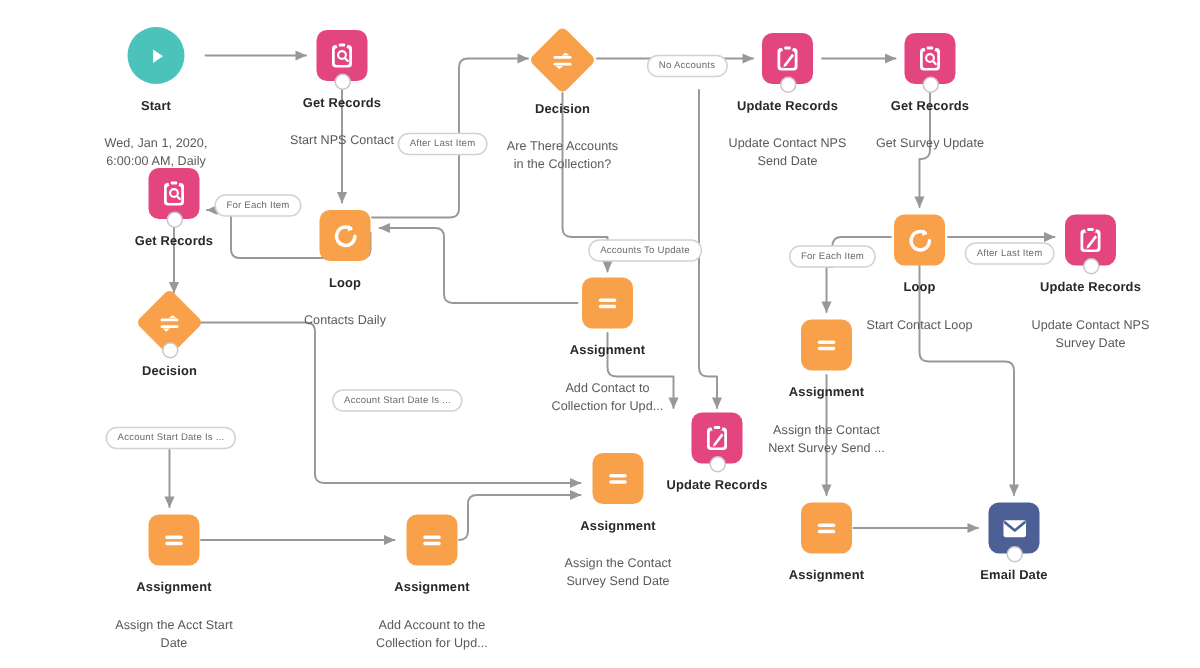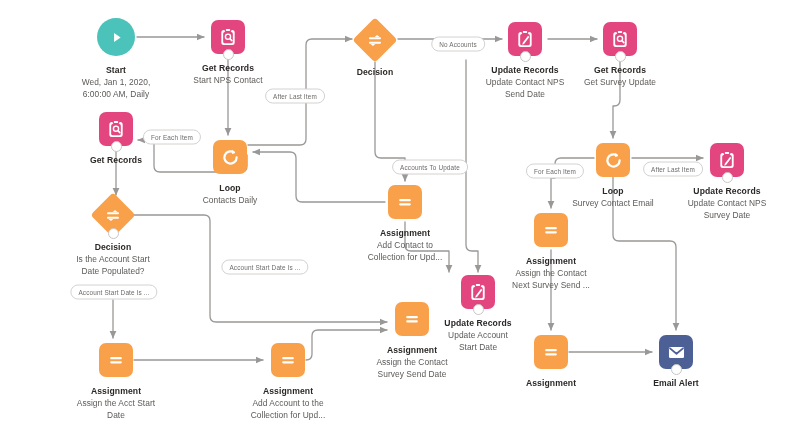--- a/index.html
+++ b/index.html
@@ -36,21 +36,21 @@
   }
   .node .label{
     margin-top:9px;
     font-size:8.6px;
     font-weight:bold;
     color:#2b2826;
     line-height:11px;
     letter-spacing:.1px;
   }
   .node .sub{
-    margin-top:1px;
+    margin-top:14px;
     font-size:8.4px;
     color:#5c5a57;
     line-height:11.5px;
     letter-spacing:.05px;
   }
 
   
   .tile{
     width:34px;height:34px;
     border-radius:7px;
@@ -163,21 +163,21 @@
       <path d="M594,158 L561,158 Q555,158 555,164 L555,178 L551,178 L551,208"></path>
 
       <path d="M551,250 L551,330"></path>
 
       <path d="M569,352 L652,352"></path>
 
       <path d="M613,162 L613,235 Q613,241 619,241 L670,241 Q676,241 676,247 L676,330"></path>
     </g>
   </svg>
 
-  <div class="node start" style="left:116px;top:20px;">
+  <div class="node start" style="left:104px;top:20px;">
     <div class="shape">
       <div class="start-circle">
         <svg width="15" height="15" viewBox="0 0 16 16" aria-hidden="true">
           <path d="M5.4 3.2 L12.4 8 L5.4 12.8 Z" fill="#ffffff"></path>
         </svg>
       </div>
     </div>
     <div class="label">Start</div>
     <div class="sub">Wed, Jan 1, 2020,<br>6:00:00 AM, Daily</div>
   </div>
@@ -237,21 +237,20 @@
             <rect x="2.5" y="5.4" width="15" height="2.4" rx="1.2" fill="#ffffff"></rect>
             <rect x="2.5" y="11" width="15" height="2.4" rx="1.2" fill="#ffffff"></rect>
             <path d="M12.6 2.4 L15.6 5.1 L9.6 5.1 Z" fill="#ffffff"></path>
             <path d="M7.4 16.4 L4.4 13.7 L10.4 13.7 Z" fill="#ffffff"></path>
           </svg>
         </div>
       </div>
       <div class="stub"></div>
     </div>
     <div class="label">Decision</div>
-    <div class="sub">Is the Account Start<br>Date Populated?</div>
   </div>
 
   <div class="node" style="left:116px;top:343px;">
     <div class="shape">
       <div class="tile orange">
         <svg width="20" height="20" viewBox="0 0 24 24" aria-hidden="true">
           <rect x="5" y="8.4" width="14" height="2.7" rx="1.35" fill="#ffffff"></rect>
           <rect x="5" y="13.4" width="14" height="2.7" rx="1.35" fill="#ffffff"></rect>
         </svg>
       </div>
@@ -281,20 +280,21 @@
           <svg width="16" height="16" viewBox="0 0 20 20" aria-hidden="true">
             <rect x="2.5" y="5.4" width="15" height="2.4" rx="1.2" fill="#ffffff"></rect>
             <rect x="2.5" y="11" width="15" height="2.4" rx="1.2" fill="#ffffff"></rect>
             <path d="M12.6 2.4 L15.6 5.1 L9.6 5.1 Z" fill="#ffffff"></path>
             <path d="M7.4 16.4 L4.4 13.7 L10.4 13.7 Z" fill="#ffffff"></path>
           </svg>
         </div>
       </div>
     </div>
     <div class="label">Decision</div>
+    <div class="sub">Are There Accounts<br>in the Collection?</div>
   </div>
 
   <div class="node" style="left:525px;top:22px;">
     <div class="shape">
       <div class="tile pink">
         <svg width="20" height="20" viewBox="0 0 24 24" aria-hidden="true">
           <rect x="4" y="3.5" width="16" height="18" rx="3" fill="#ffffff"></rect>
           <rect x="8.6" y="1.6" width="6.8" height="4" rx="1.6" fill="#ffffff" stroke="#e3457f" stroke-width="1.6"></rect>
           <rect x="6.2" y="6" width="11.6" height="13.6" rx="2" fill="#e3457f"></rect>
           <path d="M15.7 8.2 L9.3 16.6 L8.7 18.9 L10.9 18 L17.2 9.7 Z" fill="#ffffff"></path>
@@ -342,21 +342,20 @@
         <svg width="20" height="20" viewBox="0 0 24 24" aria-hidden="true">
           <rect x="4" y="3.5" width="16" height="18" rx="3" fill="#ffffff"></rect>
           <rect x="8.6" y="1.6" width="6.8" height="4" rx="1.6" fill="#ffffff" stroke="#e3457f" stroke-width="1.6"></rect>
           <rect x="6.2" y="6" width="11.6" height="13.6" rx="2" fill="#e3457f"></rect>
           <path d="M15.7 8.2 L9.3 16.6 L8.7 18.9 L10.9 18 L17.2 9.7 Z" fill="#ffffff"></path>
         </svg>
       </div>
       <div class="stub"></div>
     </div>
     <div class="label">Update Records</div>
-    <div class="sub">Update Account<br>Start Date</div>
   </div>
 
   <div class="node" style="left:412px;top:302px;">
     <div class="shape">
       <div class="tile orange">
         <svg width="20" height="20" viewBox="0 0 24 24" aria-hidden="true">
           <rect x="5" y="8.4" width="14" height="2.7" rx="1.35" fill="#ffffff"></rect>
           <rect x="5" y="13.4" width="14" height="2.7" rx="1.35" fill="#ffffff"></rect>
         </svg>
       </div>
@@ -368,21 +367,21 @@
   <div class="node" style="left:613px;top:143px;">
     <div class="shape">
       <div class="tile orange">
         <svg width="21" height="21" viewBox="0 0 24 24" aria-hidden="true">
           <path d="M19 12a7 7 0 1 1-3.2-5.9" fill="none" stroke="#ffffff" stroke-width="2.6" stroke-linecap="round"></path>
           <path d="M14.2 3.2 L17.4 6.4 L13.6 8.4 Z" fill="#ffffff"></path>
         </svg>
       </div>
     </div>
     <div class="label">Loop</div>
-    <div class="sub">Survey Contact Email</div>
+    <div class="sub">Start Contact Loop</div>
   </div>
 
   <div class="node" style="left:727px;top:143px;">
     <div class="shape">
       <div class="tile pink">
         <svg width="20" height="20" viewBox="0 0 24 24" aria-hidden="true">
           <rect x="4" y="3.5" width="16" height="18" rx="3" fill="#ffffff"></rect>
           <rect x="8.6" y="1.6" width="6.8" height="4" rx="1.6" fill="#ffffff" stroke="#e3457f" stroke-width="1.6"></rect>
           <rect x="6.2" y="6" width="11.6" height="13.6" rx="2" fill="#e3457f"></rect>
           <path d="M15.7 8.2 L9.3 16.6 L8.7 18.9 L10.9 18 L17.2 9.7 Z" fill="#ffffff"></path>
@@ -422,21 +421,21 @@
   <div class="node" style="left:676px;top:335px;">
     <div class="shape">
       <div class="tile navy">
         <svg width="21" height="21" viewBox="0 0 24 24" aria-hidden="true">
           <rect x="3.4" y="5.6" width="17.2" height="12.8" rx="1.6" fill="#ffffff"></rect>
           <path d="M4.6 7.2 L12 13.4 L19.4 7.2" fill="none" stroke="#4c6096" stroke-width="2" stroke-linecap="round" stroke-linejoin="round"></path>
         </svg>
       </div>
       <div class="stub"></div>
     </div>
-    <div class="label">Email Alert</div>
+    <div class="label">Email Date</div>
   </div>
 
   <div class="pill" style="left:295px;top:96px;">After Last Item</div>
   <div class="pill" style="left:172px;top:137px;">For Each Item</div>
   <div class="pill" style="left:458px;top:44px;">No Accounts</div>
   <div class="pill" style="left:430px;top:167px;">Accounts To Update</div>
   <div class="pill" style="left:555px;top:171px;">For Each Item</div>
   <div class="pill" style="left:673px;top:169px;">After Last Item</div>
   <div class="pill" style="left:265px;top:267px;">Account Start Date Is ...</div>
   <div class="pill" style="left:114px;top:292px;">Account Start Date Is ...</div>

